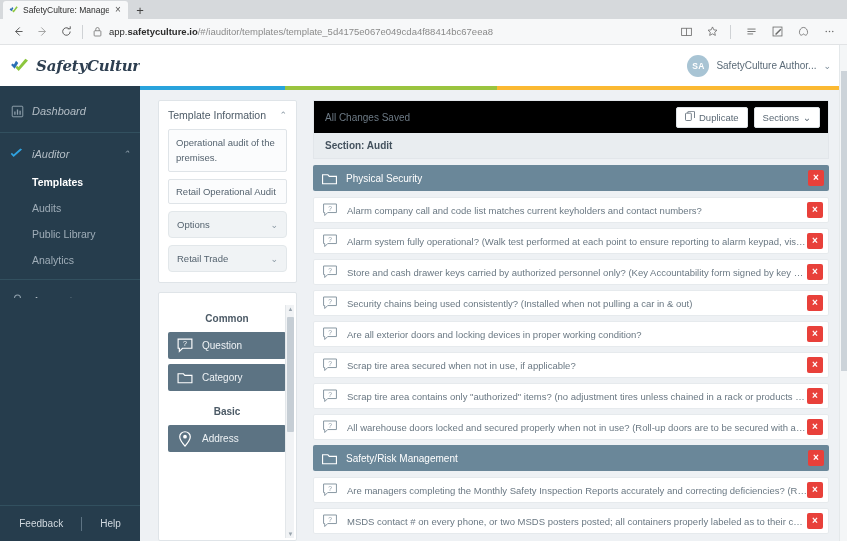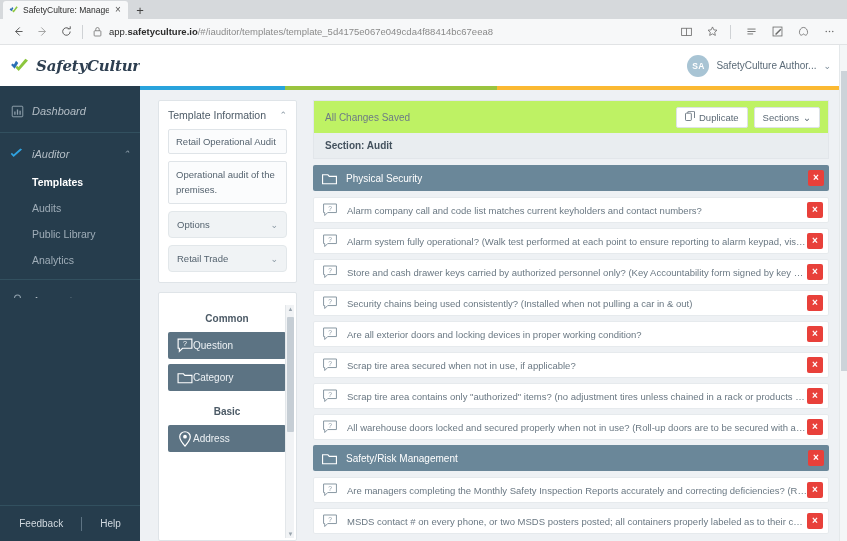--- a/index.html
+++ b/index.html
@@ -152,35 +152,35 @@
   }
   .collapse-row:last-child { margin-bottom: 0; }
   .collapse-row .chev { font-size: 9px; color: #8a98a4; }
 
   
   .palette { flex: 1; position: relative; overflow: hidden; padding: 10px 0 0 0; }
   .palette-inner { padding: 0 10px 0 9px; }
   .pal-head { text-align: center; font-size: 10px; font-weight: bold; color: #4c5a66; padding: 10px 0 8px 0; }
   .pal-item {
     background: #5c7383; color: #eef2f5; border-radius: 2px; height: 27px;
-    display: flex; align-items: center; padding: 0 9px; margin-bottom: 5px;
+    display: flex; align-items: center; gap: 9px; padding: 0 9px; margin-bottom: 5px;
     font-size: 10px; cursor: pointer;
   }
   .pal-item .ic { width: 16px; flex: 0 0 16px; display: flex; align-items: center; justify-content: center; }
   .pal-scrollbar {
     position: absolute; right: 2px; top: 12px; bottom: 2px; width: 9px;
     background: #f1f3f5; border-left: 1px solid #e3e7ea;
   }
   .pal-thumb { position: absolute; top: 12px; left: 1px; width: 7px; height: 115px; background: #c6ced5; border-radius: 1px; }
   .pal-arrow { position: absolute; left: 1px; width: 7px; text-align: center; font-size: 6px; color: #9aa5ae; }
 
   
   .editor-col { flex: 1; padding: 0 18px 0 8px; display: flex; flex-direction: column; overflow: hidden; }
   .editor-head {
-    background: #bef264; border: 1px solid #e2e6ea; border-bottom: none;
+    background: #000000; border: 1px solid #e2e6ea; border-bottom: none;
     height: 33px; display: flex; align-items: center; padding: 0 8px 0 11px; justify-content: space-between;
   }
   .saved-txt { font-size: 10px; color: #6d7a85; flex: 1; }
   .hbtn {
     border: 1px solid #dde2e6; background: #ffffff; border-radius: 2px; height: 21px;
     display: flex; align-items: center; gap: 4px; padding: 0 8px; font-size: 9.5px;
     color: #5b6975; cursor: pointer; margin-left: 6px;
   }
   .section-bar {
     background: #e9edf0; border: 1px solid #e2e6ea; border-top: none;
@@ -387,22 +387,22 @@
       </div>
 
       <div class="workspace">
 
         <div class="tpl-col">
           <div class="card tpl-info">
             <div class="tpl-head">
               <span>Template Information</span>
               <span class="chev">⌃</span>
             </div>
+            <div class="field ta">Operational audit of the premises.</div>
             <div class="field">Retail Operational Audit</div>
-            <div class="field ta">Operational audit of the premises.</div>
             <div class="collapse-row">
               <span>Options</span>
               <span class="chev">⌄</span>
             </div>
             <div class="collapse-row">
               <span>Retail Trade</span>
               <span class="chev">⌄</span>
             </div>
           </div>
 

